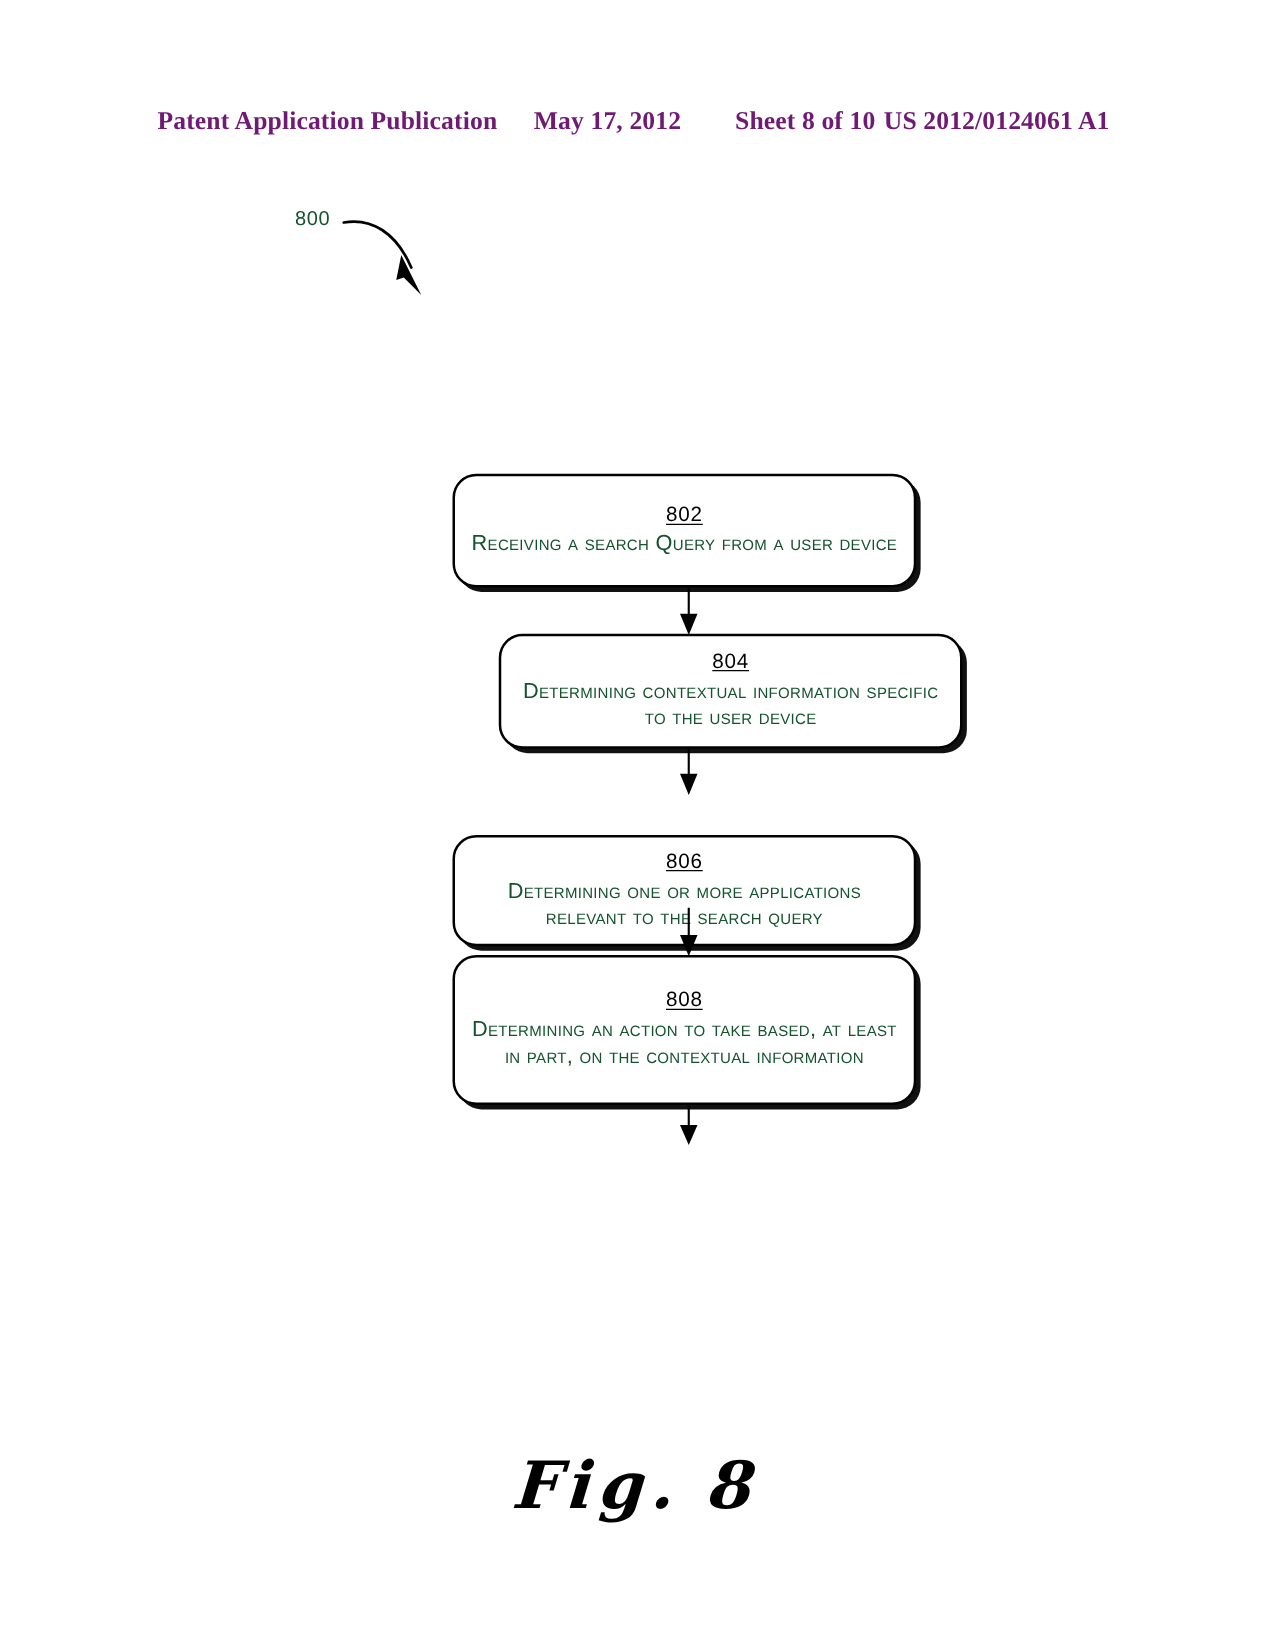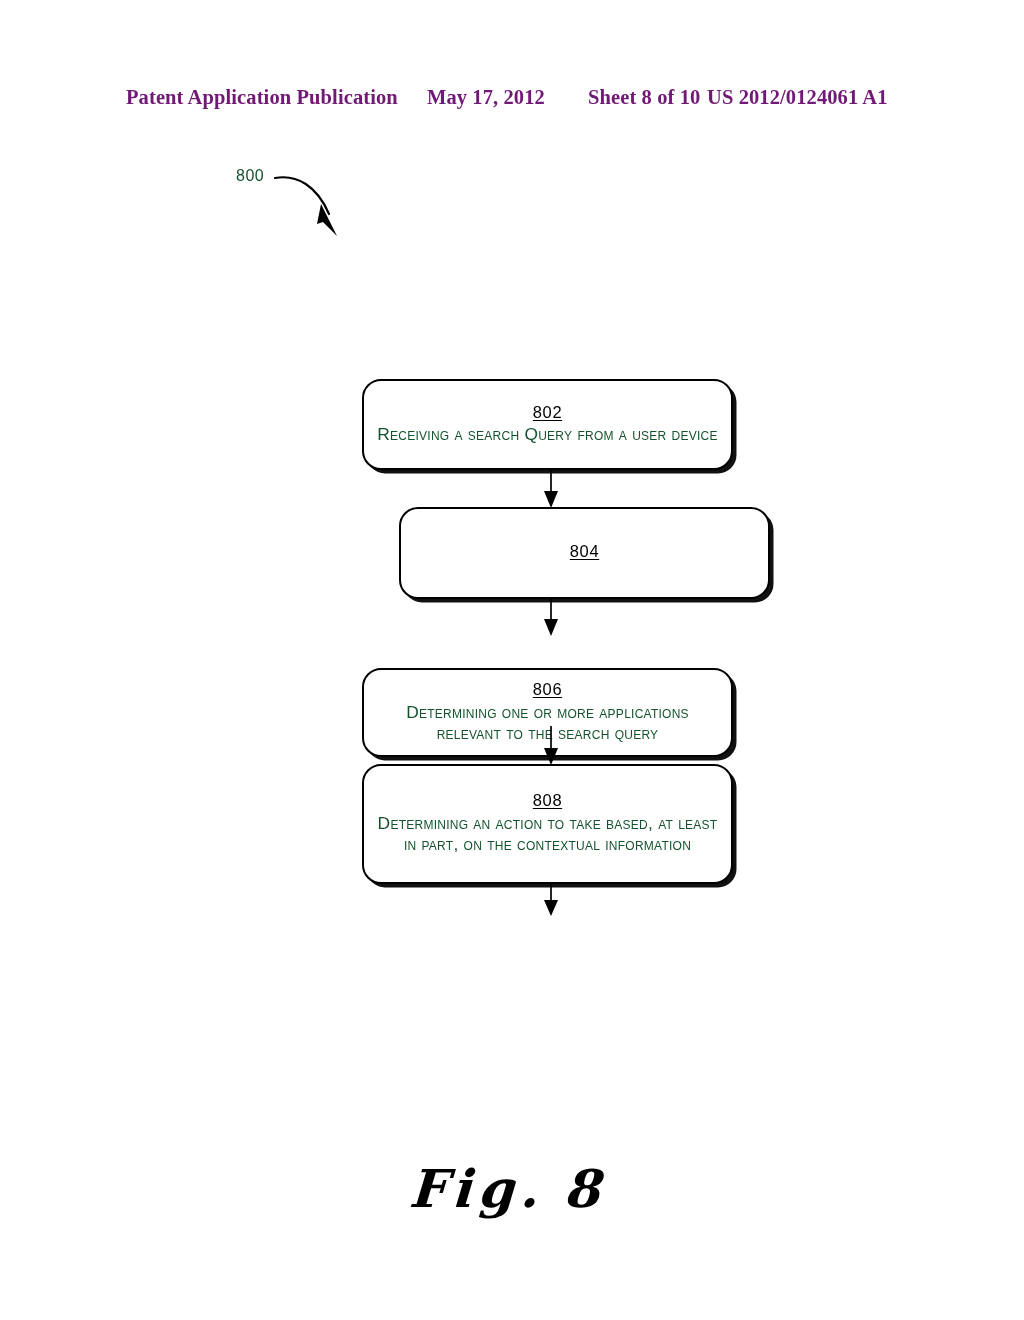--- a/index.html
+++ b/index.html
@@ -166,20 +166,21 @@
     <div class="flow-box-text">Receiving a search Query from a user device</div>
   </div>
 
   <svg class="flow-arrow" id="flow-arrow-1" viewBox="0 0 34 38" preserveAspectRatio="none">
     <line x1="17" y1="0" x2="17" y2="26" stroke="#000" stroke-width="1.7"></line>
     <polygon points="17,38 10,21 24,21" fill="#000"></polygon>
   </svg>
 
   <div class="flow-box" id="flow-box-804">
     <div class="flow-box-id">804</div>
+    <div class="flow-box-text">Determining contextual information specific to the user device</div>
   </div>
 
   <svg class="flow-arrow" id="flow-arrow-2" viewBox="0 0 34 37" preserveAspectRatio="none">
     <line x1="17" y1="0" x2="17" y2="25" stroke="#000" stroke-width="1.7"></line>
     <polygon points="17,37 10,20 24,20" fill="#000"></polygon>
   </svg>
 
   <div class="flow-box" id="flow-box-806">
     <div class="flow-box-id">806</div>
     <div class="flow-box-text">Determining one or more applications relevant to the search query</div>

